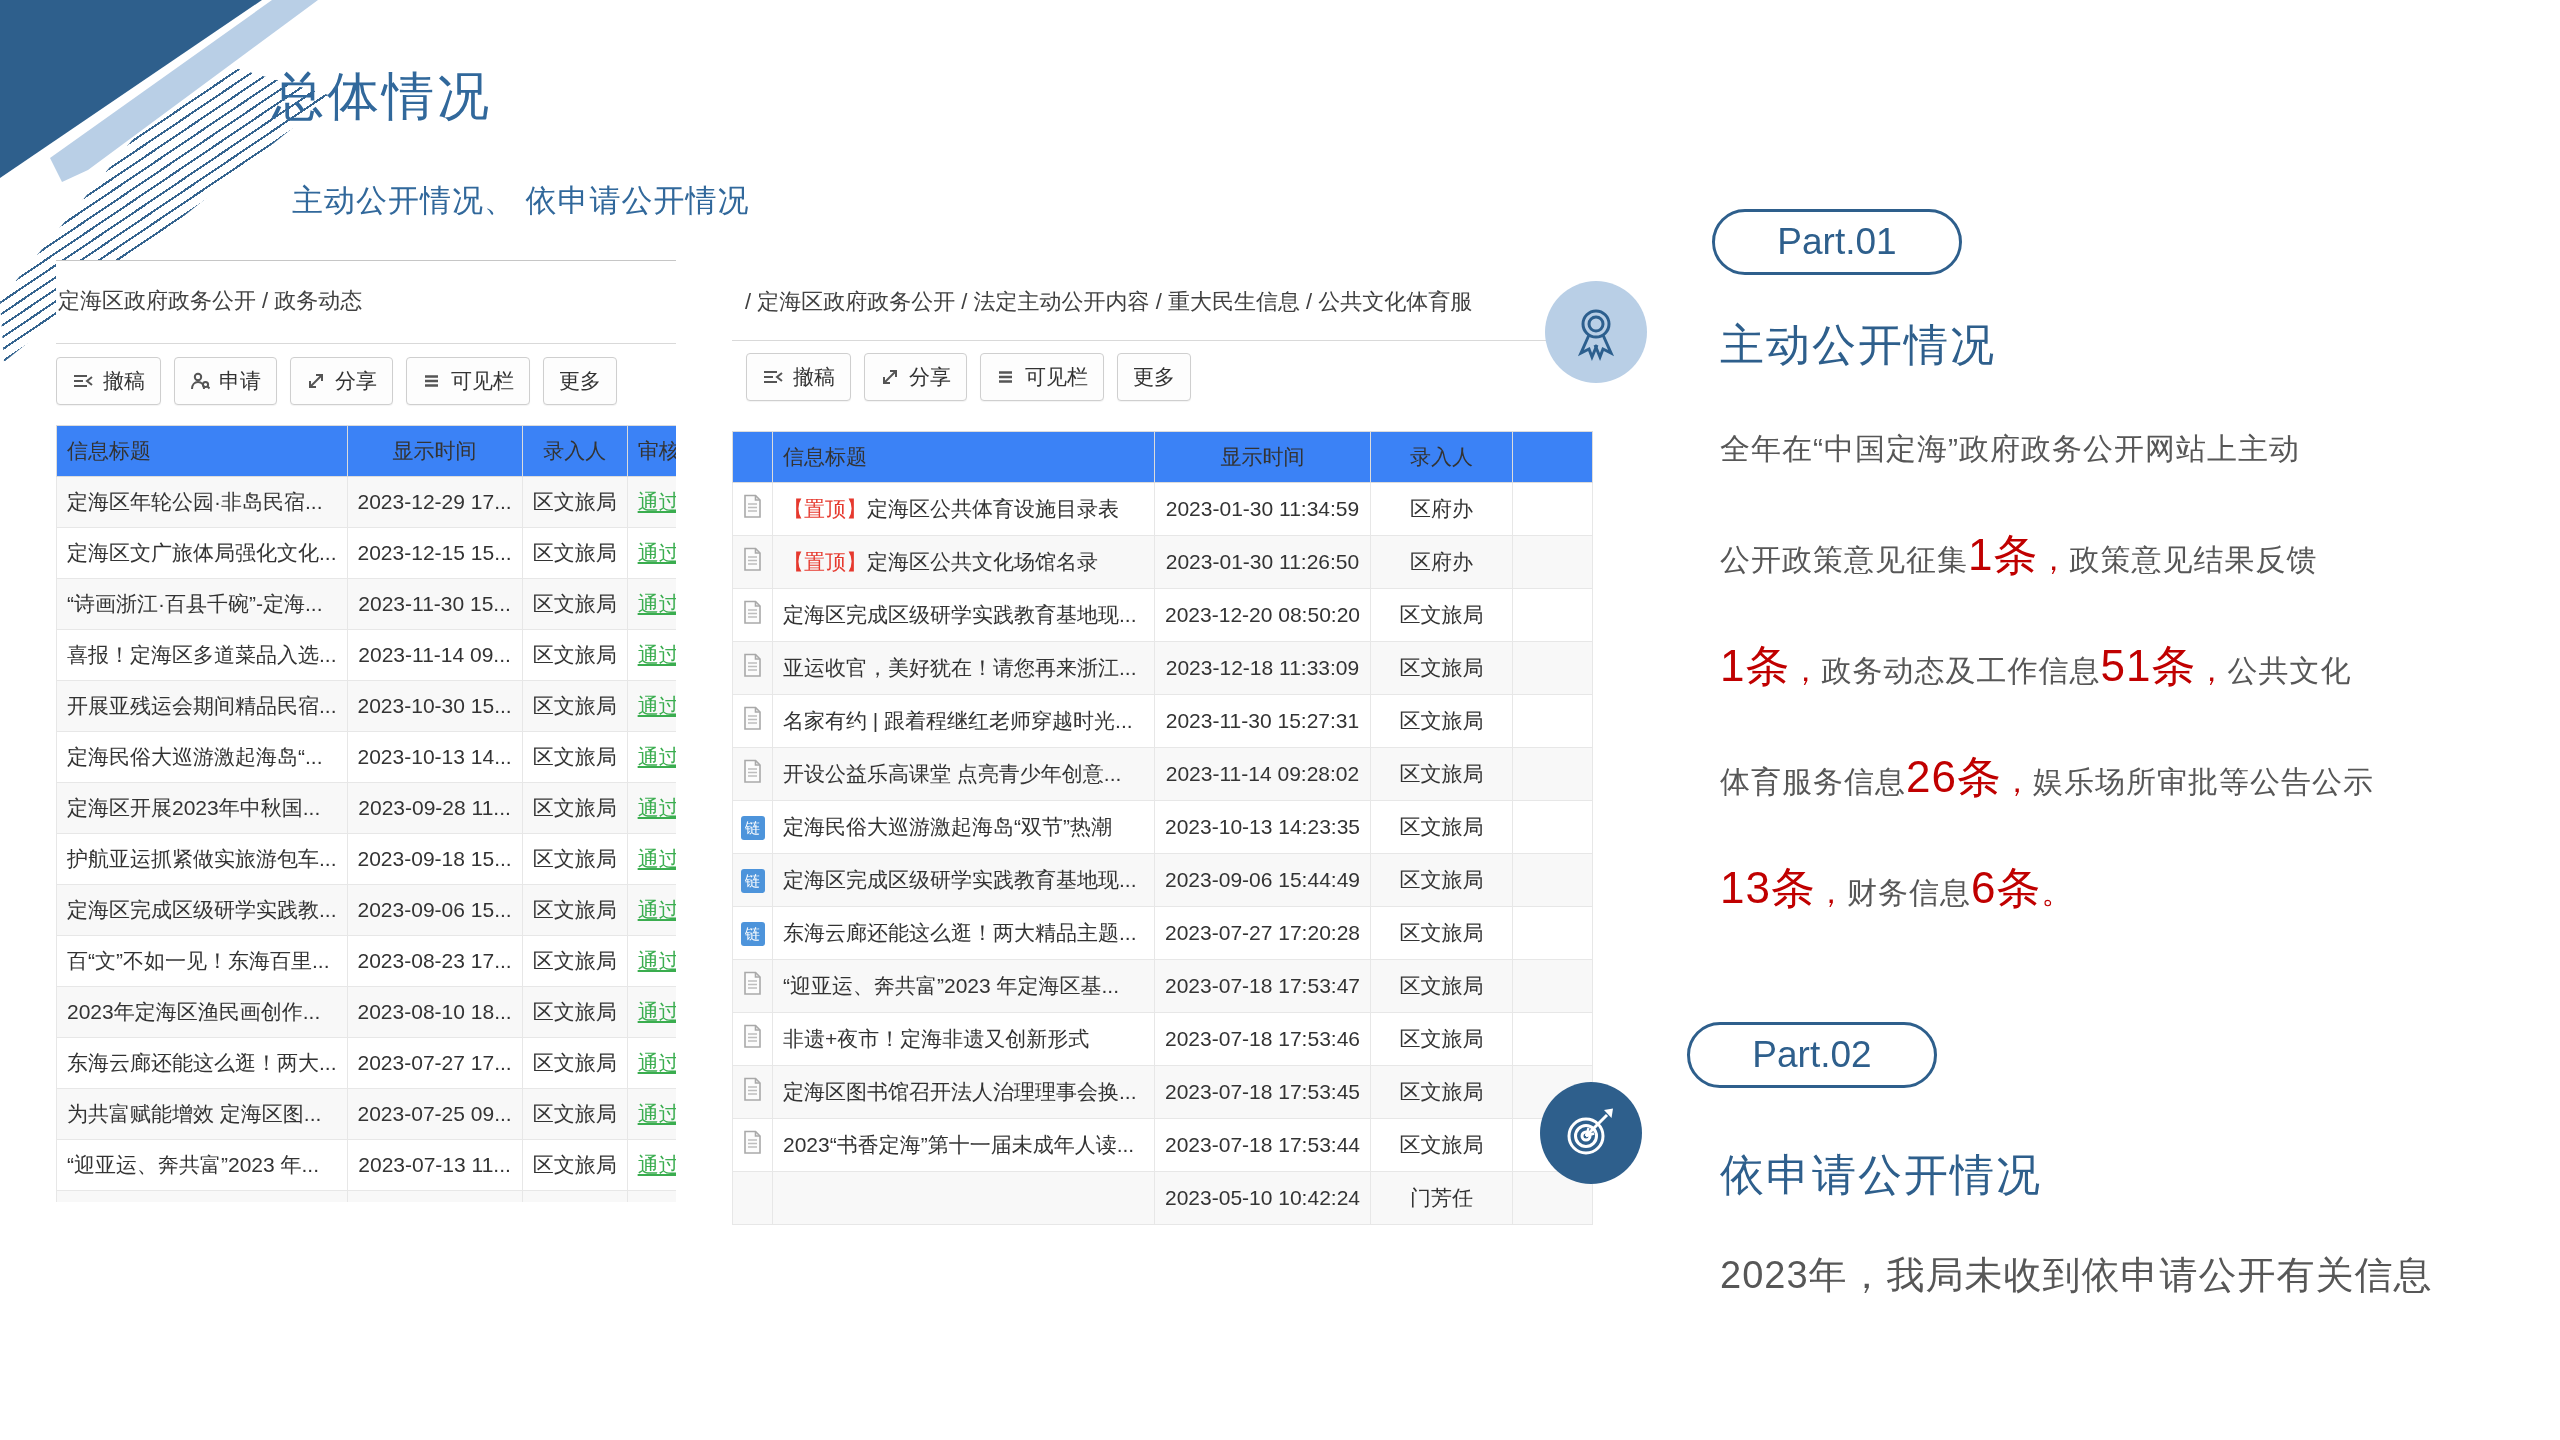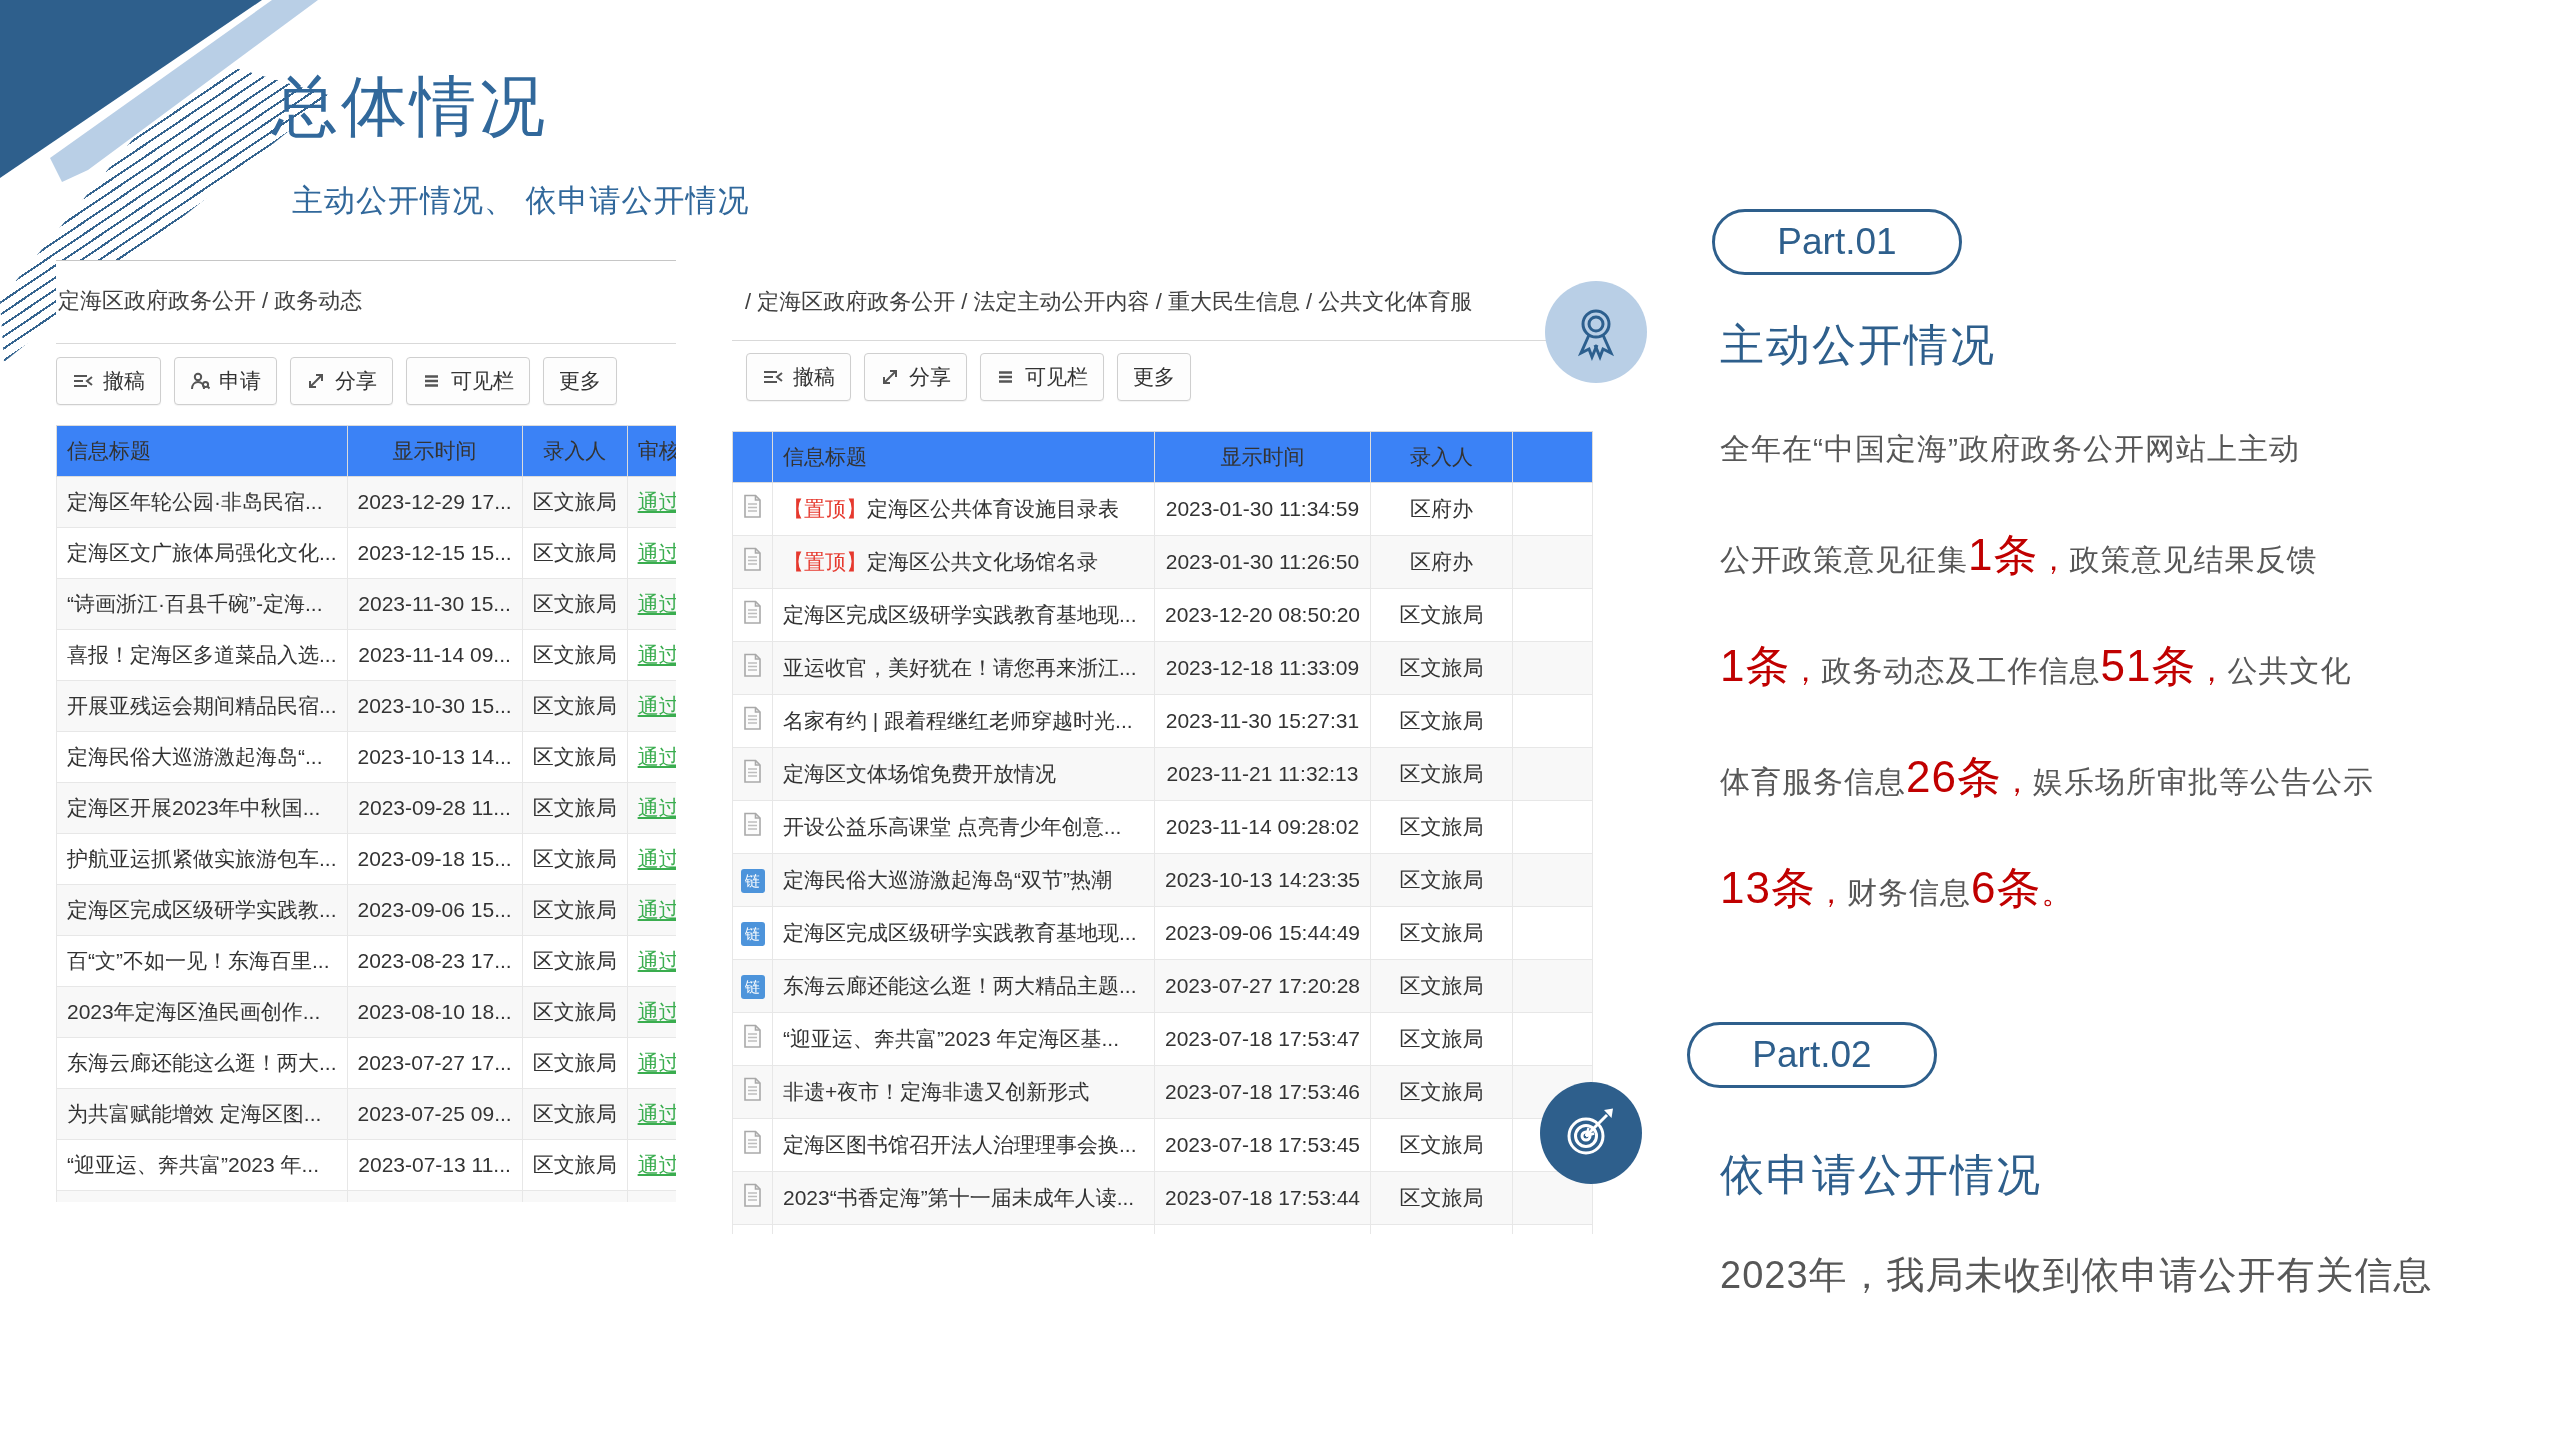--- a/index.html
+++ b/index.html
@@ -9,21 +9,21 @@
   .deco { position:absolute; left:0; top:0; pointer-events:none; }
   .deco-hatch { width:360px; height:390px;
     background:repeating-linear-gradient(146deg,#35648f 0 2px,transparent 2px 10px);
     clip-path:polygon(200px 58px,332px 96px,4px 362px,0 300px); }
   .deco-dark { width:280px; height:190px; background:#2e5f8c;
     clip-path:polygon(0 0,262px 0,0 178px); }
   .deco-stripe { width:340px; height:200px; background:#b9cfe6;
     clip-path:polygon(272px 0,318px 0,88px 170px,62px 182px,50px 158px); }
 
   
-  .page-title { position:absolute; left:272px; top:62px; font-size:66px; color:#31689b; letter-spacing:3px; }
+  .page-title { position:absolute; left:272px; top:62px; font-size:52px; color:#31689b; letter-spacing:3px; }
   .page-subtitle { position:absolute; left:292px; top:180px; font-size:31px; color:#31689b; letter-spacing:1px; }
 
   
   .shot { position:absolute; background:#fff; overflow:hidden; }
   .shot-left { left:56px; top:260px; width:620px; height:942px; border-top:1px solid #c6c6c6; }
   .shot-right { left:732px; top:266px; width:895px; height:968px; }
   .crumb { font-size:22px; color:#404040; white-space:nowrap; overflow:hidden; }
   .shot-left .crumb { margin:26px 0 0 2px; line-height:28px; }
   .shot-right .crumb { margin:22px 0 0 13px; line-height:28px; }
   .hr { border-top:1px solid #d9d9d9; }
@@ -348,31 +348,20 @@
           <td>2023-11-30 15:27:31</td>
           <td>区文旅局</td>
           <td></td>
         </tr>
         <tr>
           <td class="c-icon"><svg width="21" height="25" viewBox="0 0 21 25">
               <path d="M3 1.5h10.5l4.5 4.5v17H3z" fill="#fcfcfc" stroke="#a9a9a9" stroke-width="1.6"></path>
               <path d="M13.5 1.5V6H18" fill="none" stroke="#a9a9a9" stroke-width="1.6"></path>
               <path d="M6 10h9M6 13.5h9M6 17h9" stroke="#bdbdbd" stroke-width="1.6"></path>
             </svg></td>
-          <td class="c-title"><span>定海区文体场馆免费开放情况</span></td>
-          <td>2023-11-21 11:32:13</td>
-          <td>区文旅局</td>
-          <td></td>
-        </tr>
-        <tr>
-          <td class="c-icon"><svg width="21" height="25" viewBox="0 0 21 25">
-              <path d="M3 1.5h10.5l4.5 4.5v17H3z" fill="#fcfcfc" stroke="#a9a9a9" stroke-width="1.6"></path>
-              <path d="M13.5 1.5V6H18" fill="none" stroke="#a9a9a9" stroke-width="1.6"></path>
-              <path d="M6 10h9M6 13.5h9M6 17h9" stroke="#bdbdbd" stroke-width="1.6"></path>
-            </svg></td>
           <td class="c-title"><span>开设公益乐高课堂 点亮青少年创意...</span></td>
           <td>2023-11-14 09:28:02</td>
           <td>区文旅局</td>
           <td></td>
         </tr>
         <tr>
           <td class="c-icon"><span class="linkicon">链</span></td>
           <td class="c-title"><span>定海民俗大巡游激起海岛“双节”热潮</span></td>
           <td>2023-10-13 14:23:35</td>
           <td>区文旅局</td>

